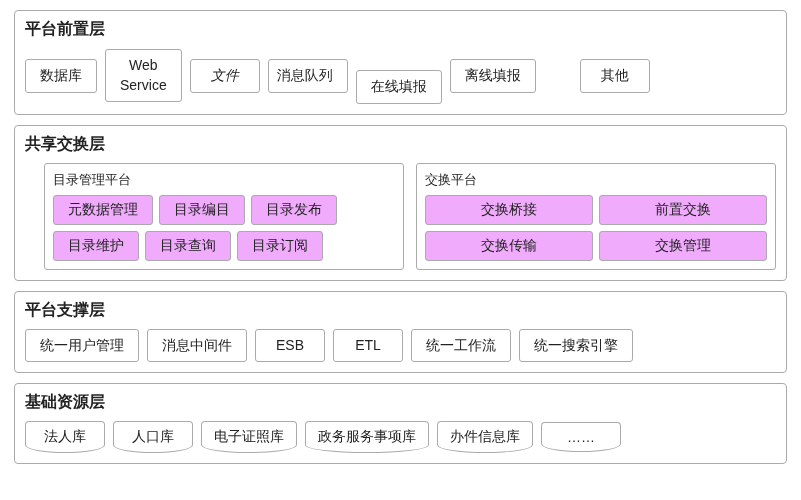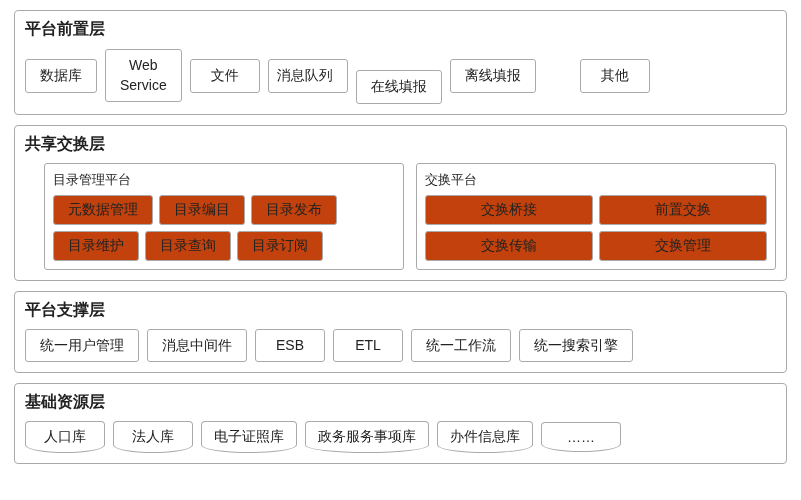--- a/index.html
+++ b/index.html
@@ -65,21 +65,21 @@
     .sub-box-row {
       display: flex;
       gap: 6px;
     }
     .sub-box {
       border: 1.5px solid #aaa;
       border-radius: 3px;
       padding: 5px 14px;
       text-align: center;
       min-width: 80px;
-      background: #c2410c;
+      background: #f0abfc;
     }
     
     .db-item {
       border: 1.5px solid #aaa;
       padding: 6px 12px 6px 12px;
       min-width: 80px;
       text-align: center;
       background: #fff;
       border-radius: 4px 4px 50% 50% / 4px 4px 8px 8px;
       border-top-left-radius: 50% / 8px;
@@ -91,21 +91,21 @@
   </style>
 </head>
 <body>
 
 <div class="layer layer-front">
   <div class="layer-title">平台前置层</div>
   <div class="box-row">
     <div class="box" style="white-space:pre-line;">数据库</div>
     <div class="box" style="white-space:pre-line;">Web
 Service</div>
-    <div class="box" style="white-space:pre-line;">文件</div>
+    <div class="box" style="white-space:pre-line;font-style:italic;">文件</div>
     <div class="box" style="white-space:pre-line;padding-left:8px;">消息队列</div>
     <div class="box" style="white-space:pre-line;margin-top:22px;">在线填报</div>
     <div class="box" style="white-space:pre-line;">离线填报</div>
     <div class="box" style="white-space:pre-line;margin-left:36px;">其他</div>
   </div>
 </div>
 
 <div class="layer">
   <div class="layer-title">共享交换层</div>
   <div class="shared-row">
@@ -150,20 +150,20 @@
     <div class="box">ESB</div>
     <div class="box">ETL</div>
     <div class="box">统一工作流</div>
     <div class="box">统一搜索引擎</div>
   </div>
 </div>
 
 <div class="layer">
   <div class="layer-title">基础资源层</div>
   <div class="box-row">
+    <div class="db-item">法人库</div>
     <div class="db-item">人口库</div>
-    <div class="db-item">法人库</div>
     <div class="db-item">电子证照库</div>
     <div class="db-item">政务服务事项库</div>
     <div class="db-item">办件信息库</div>
     <div class="db-item">……</div>
   </div>
 </div>
 
 </body></html>

